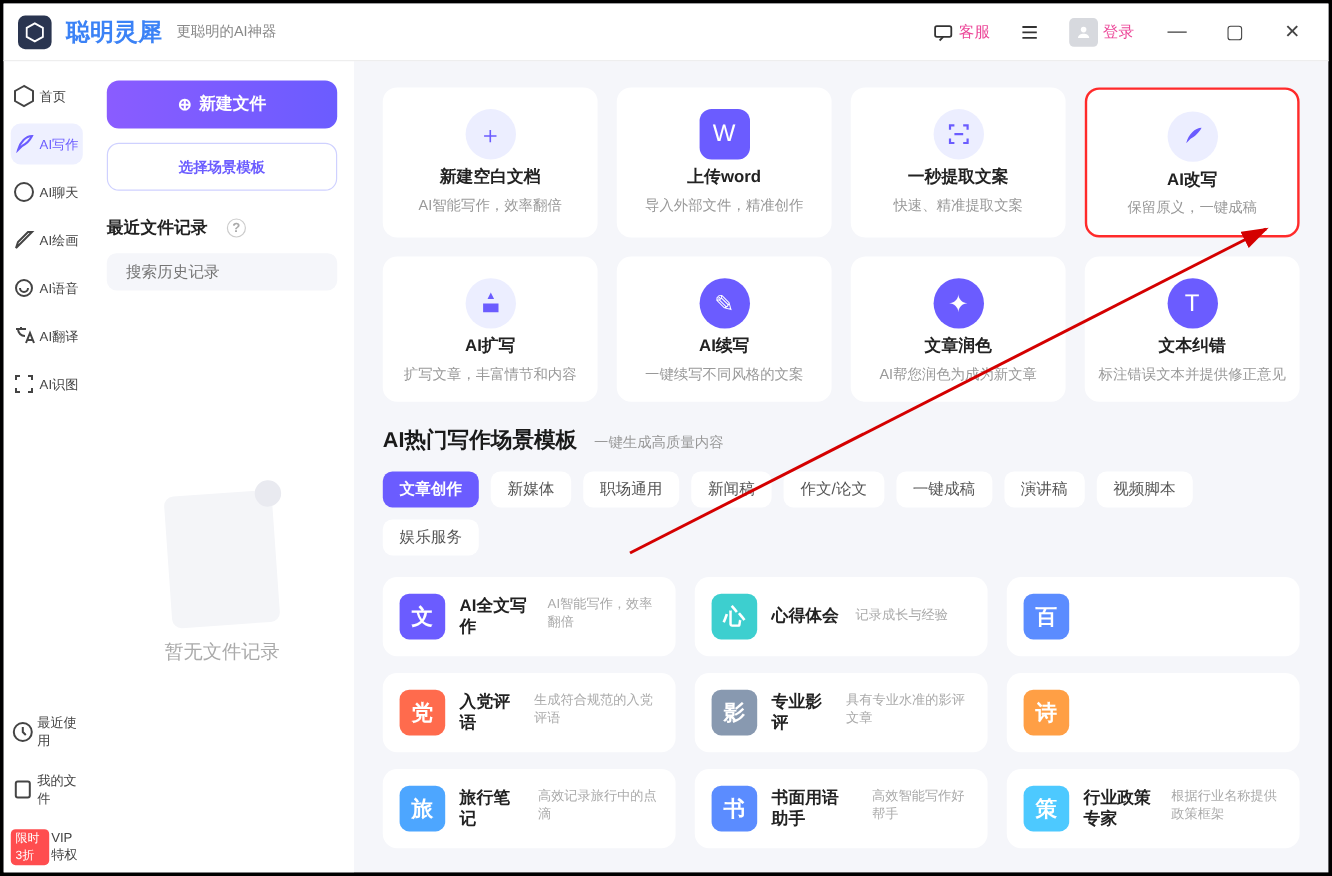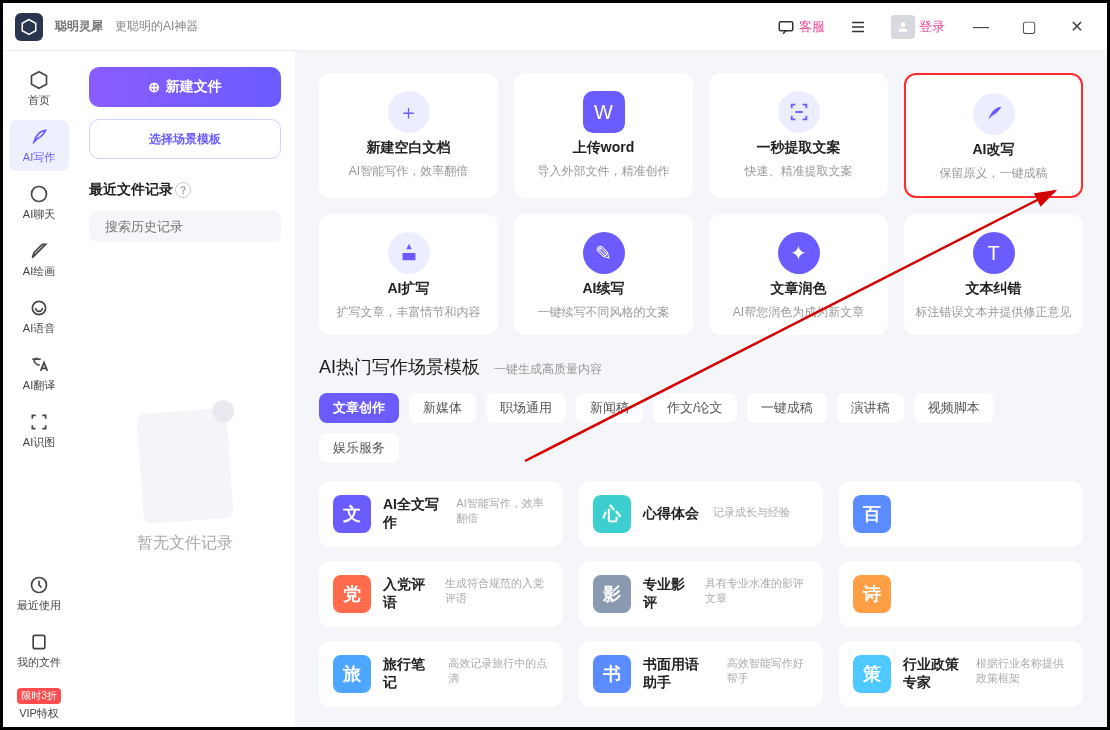--- a/index.html
+++ b/index.html
@@ -1,51 +1,51 @@
 <!DOCTYPE html>
 <html><head>
 <meta charset="utf-8">
 <style>
 * { margin: 0; padding: 0; box-sizing: border-box; font-family: -apple-system, "Microsoft YaHei", sans-serif; }
 body { background: #000; display: flex; align-items: center; justify-content: center; height: 100vh; }
 .window { width: 1110px; height: 730px; background: #f5f6fa; display: flex; flex-direction: column; border: 3px solid #000; }
 .titlebar { height: 48px; background: #fff; display: flex; align-items: center; padding: 0 12px; gap: 12px; border-bottom: 1px solid #eee; }
 .logo-icon { width: 28px; height: 28px; background: #2a3550; border-radius: 6px; display: flex; align-items: center; justify-content: center; }
-.app-title { font-size: 12px; font-weight: 700; color: #737373; }
+.app-title { font-size: 20px; font-weight: 700; color: #3b82f6; }
 .app-sub { font-size: 12px; color: #888; }
 .titlebar-spacer { flex: 1; }
 .titlebar-btn { display: flex; align-items: center; gap: 4px; font-size: 13px; color: #ec4899; padding: 4px 6px; cursor: pointer; }
 .avatar { width: 24px; height: 24px; background: #d7d9de; border-radius: 4px; display: flex; align-items: center; justify-content: center; }
 .win-ctrl { width: 36px; height: 36px; display: flex; align-items: center; justify-content: center; cursor: pointer; font-size: 16px; color: #444; }
 .body { flex: 1; display: flex; overflow: hidden; }
 .sidebar { width: 72px; background: #fff; display: flex; flex-direction: column; align-items: center; padding-top: 12px; gap: 6px; }
-.sb-item { width: 60px; display: flex; flex-direction: column; align-items: center; gap: 2px; padding: 6px 0; cursor: pointer; border-radius: 8px; color: #444; }
+.sb-item { width: 60px; display: flex; flex-direction: row; align-items: center; gap: 2px; padding: 6px 0; cursor: pointer; border-radius: 8px; color: #444; }
 .sb-item.active { background: #eef0ff; color: #6b5cff; }
 .sb-label { font-size: 11px; }
 .sb-icon { width: 22px; height: 22px; display: flex; align-items: center; justify-content: center; }
 .badge { background: #ff4d4f; color: #fff; font-size: 10px; padding: 1px 4px; border-radius: 4px; }
 .filepanel { width: 220px; background: #fff; padding: 16px 14px; display: flex; flex-direction: column; gap: 12px; }
 .btn-primary { height: 40px; background: linear-gradient(90deg,#8a5cff,#6b5cff); color: #fff; border: none; border-radius: 10px; font-size: 14px; font-weight: 600; display: flex; align-items: center; justify-content: center; gap: 6px; cursor: pointer; }
 .btn-outline { height: 40px; background: #fff; color: #6b5cff; border: 1px solid #cfd1ff; border-radius: 10px; font-size: 12px; font-weight: 600; display: flex; align-items: center; justify-content: center; cursor: pointer; }
-.section-head { display: flex; align-items: center; gap: 2px; font-size: 14px; font-weight: 700; color: #222; margin-top: 10px; }
+.section-head { display: flex; align-items: center; gap: 16px; font-size: 14px; font-weight: 700; color: #222; margin-top: 10px; }
 .help-icon { width: 16px; height: 16px; border: 1px solid #ccc; border-radius: 50%; font-size: 11px; color: #aaa; display: flex; align-items: center; justify-content: center; }
 .search-box { display: flex; align-items: center; gap: 6px; background: #f5f6fa; border-radius: 8px; padding: 8px 10px; }
 .search-box input { border: none; background: transparent; outline: none; font-size: 13px; flex: 1; color: #555; }
 .empty-state { flex: 1; display: flex; flex-direction: column; align-items: center; justify-content: center; color: #aaa; gap: 12px; }
 .empty-img { width: 90px; height: 110px; background: #f4f5f8; border-radius: 8px; position: relative; transform: rotate(-4deg); }
 .empty-img::after { content: ""; position: absolute; right: -8px; top: -8px; width: 22px; height: 22px; background: #e9eaf0; border-radius: 50%; }
 .main { flex: 1; overflow-y: auto; padding: 22px 24px; }
 .card-row { display: grid; grid-template-columns: repeat(4, 1fr); gap: 16px; margin-bottom: 16px; }
 .card { background: #fff; border-radius: 12px; padding: 18px 10px 14px; display: flex; flex-direction: column; align-items: center; gap: 6px; cursor: pointer; }
 .card.highlight { border: 2px solid #ff2a2a; }
 .card-icon { width: 42px; height: 42px; border-radius: 50%; background: #eceeff; display: flex; align-items: center; justify-content: center; color: #6b5cff; font-size: 20px; }
 .card-title { font-size: 14px; font-weight: 700; color: #222; }
 .card-desc { font-size: 12px; color: #999; text-align: center; }
 .sec-title-row { display: flex; align-items: baseline; gap: 14px; margin: 20px 0 14px; }
-.sec-title { font-size: 18px; font-weight: 400; color: #1a1a1a; }
+.sec-title { font-size: 18px; font-weight: 700; color: #1a1a1a; }
 .sec-sub { font-size: 12px; color: #999; }
 .tabs { display: flex; gap: 10px; flex-wrap: wrap; margin-bottom: 18px; }
 .tab { padding: 6px 14px; border-radius: 8px; background: #fff; font-size: 13px; color: #555; cursor: pointer; }
 .tab.active { background: #6b5cff; color: #fff; font-weight: bold; }
 .template-row { display: grid; grid-template-columns: repeat(3, 1fr); gap: 16px; margin-bottom: 14px; }
 .template { background: #fff; border-radius: 12px; padding: 14px; display: flex; gap: 12px; align-items: center; cursor: pointer; }
 .tpl-icon { width: 38px; height: 38px; border-radius: 8px; display: flex; align-items: center; justify-content: center; color: #fff; font-size: 18px; font-weight: 700; flex-shrink: 0; }
 .tpl-text { display: flex; flex-direction: row; gap: 14px; }
 .tpl-title { font-size: 14px; font-weight: 700; color: #222; }
 .tpl-desc { font-size: 11px; color: #aaa; }

